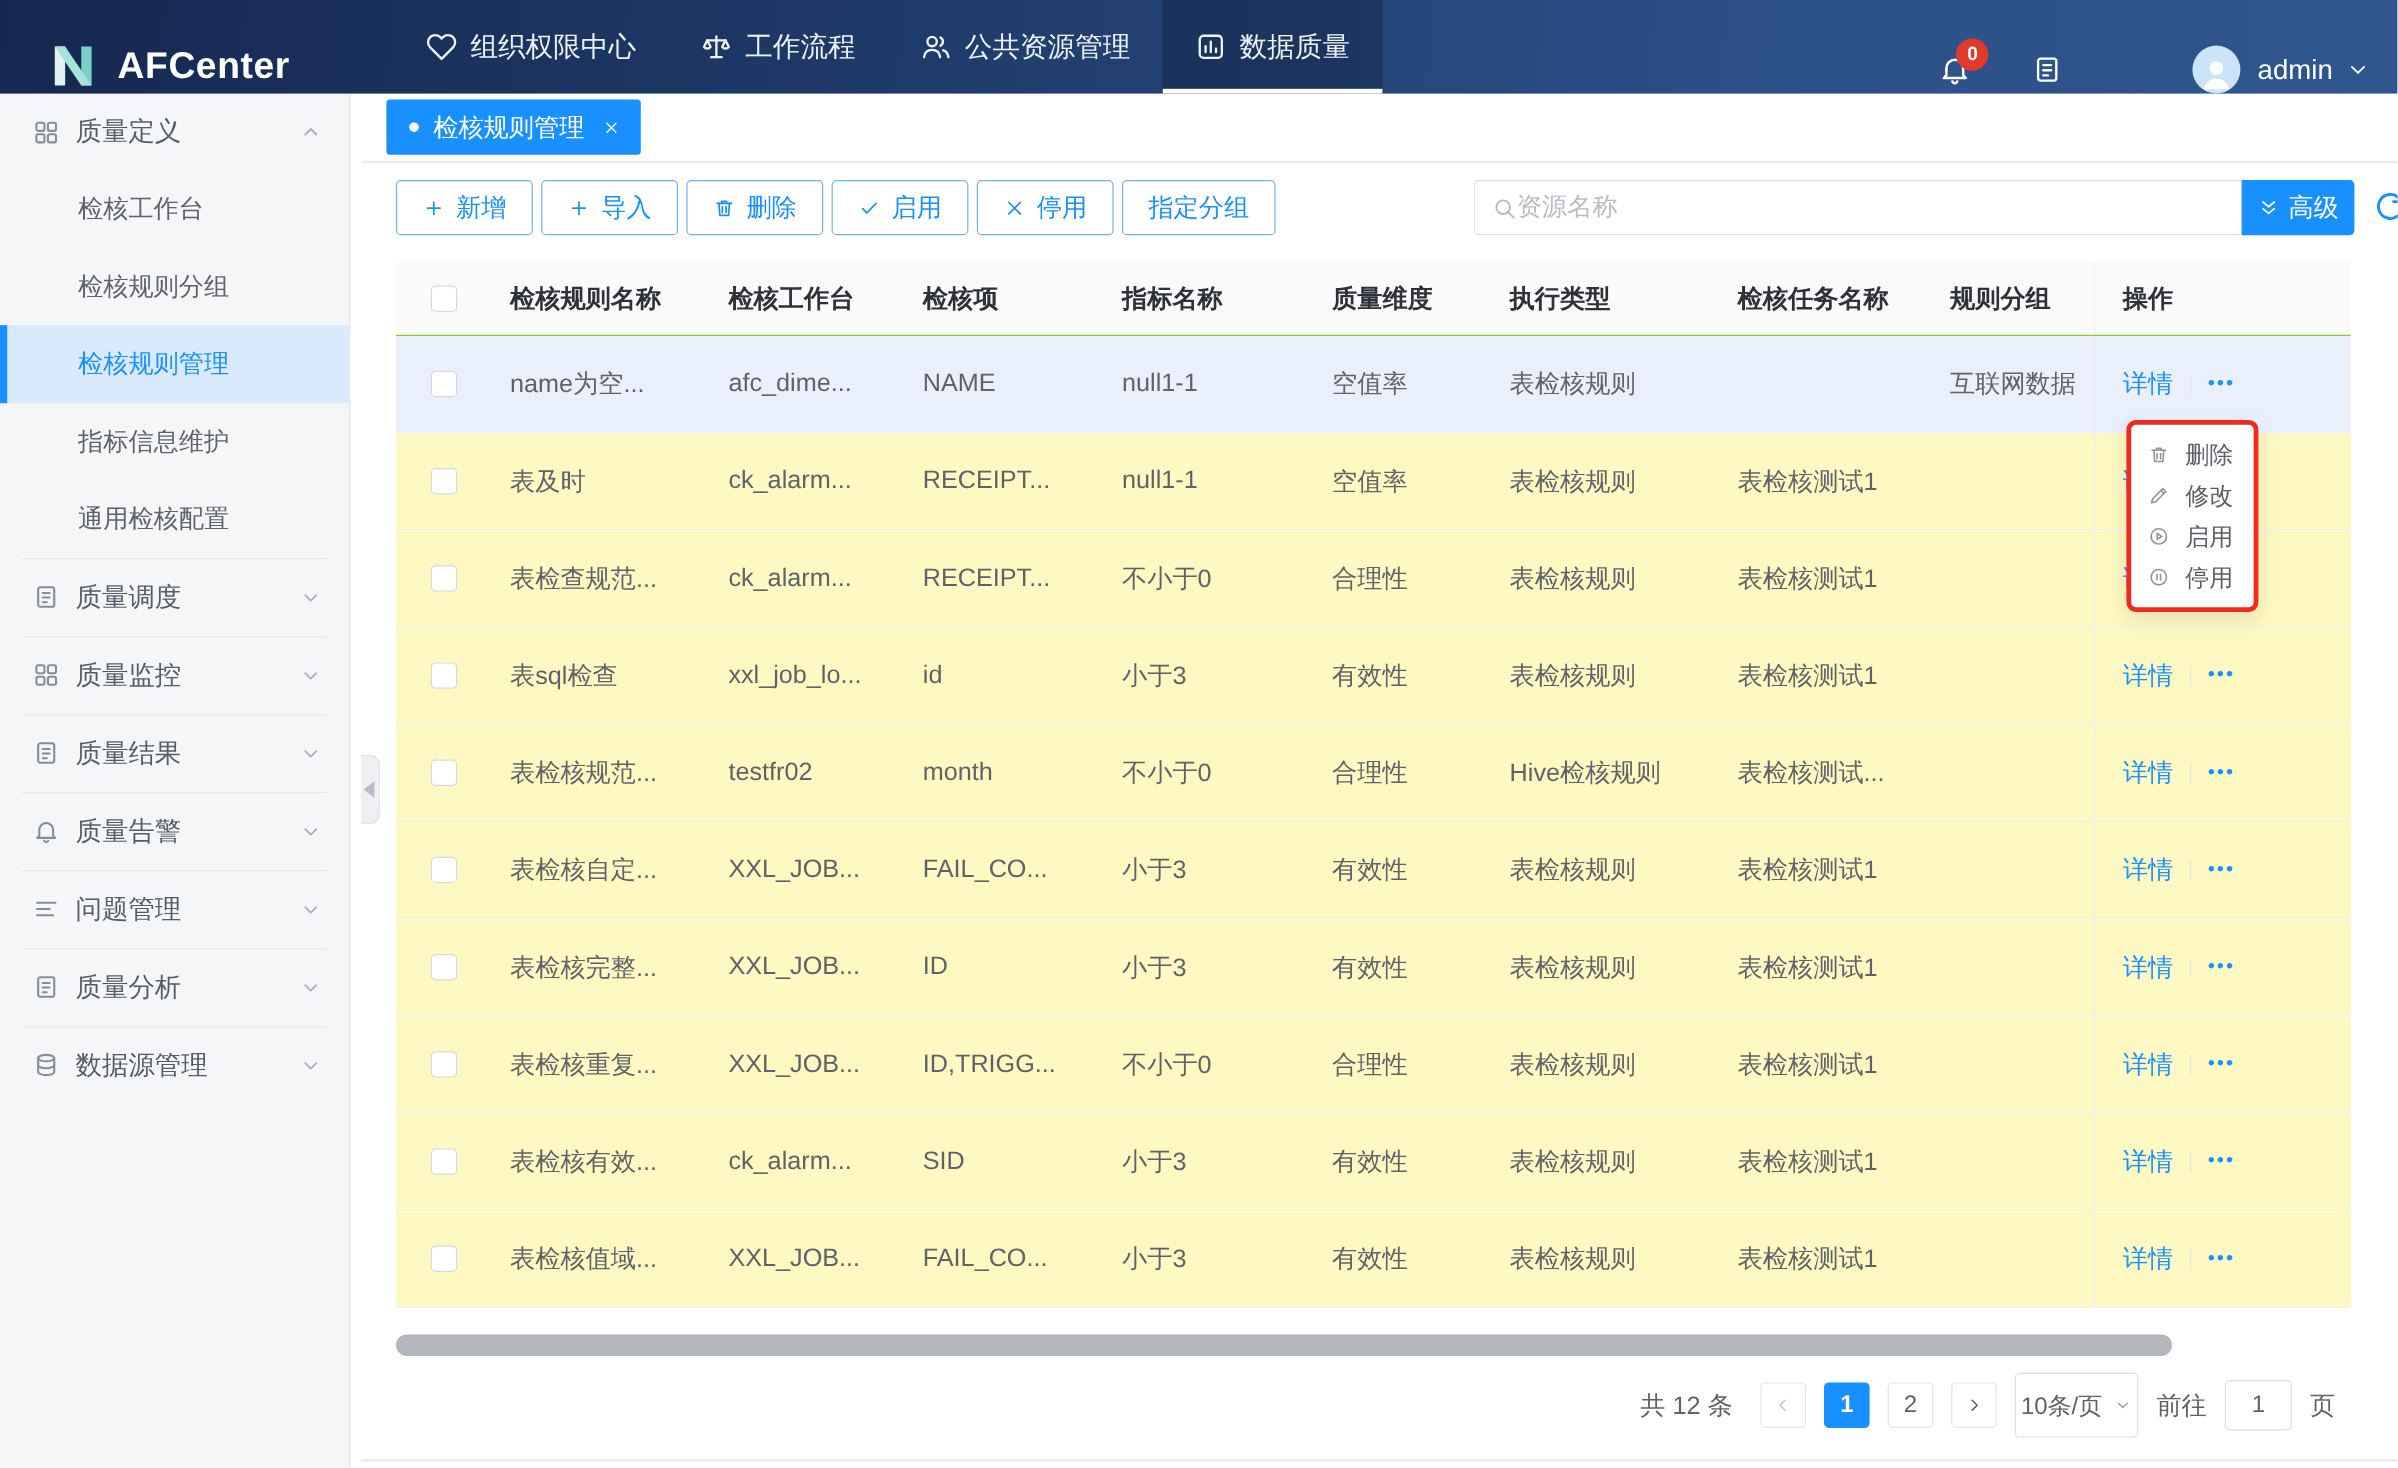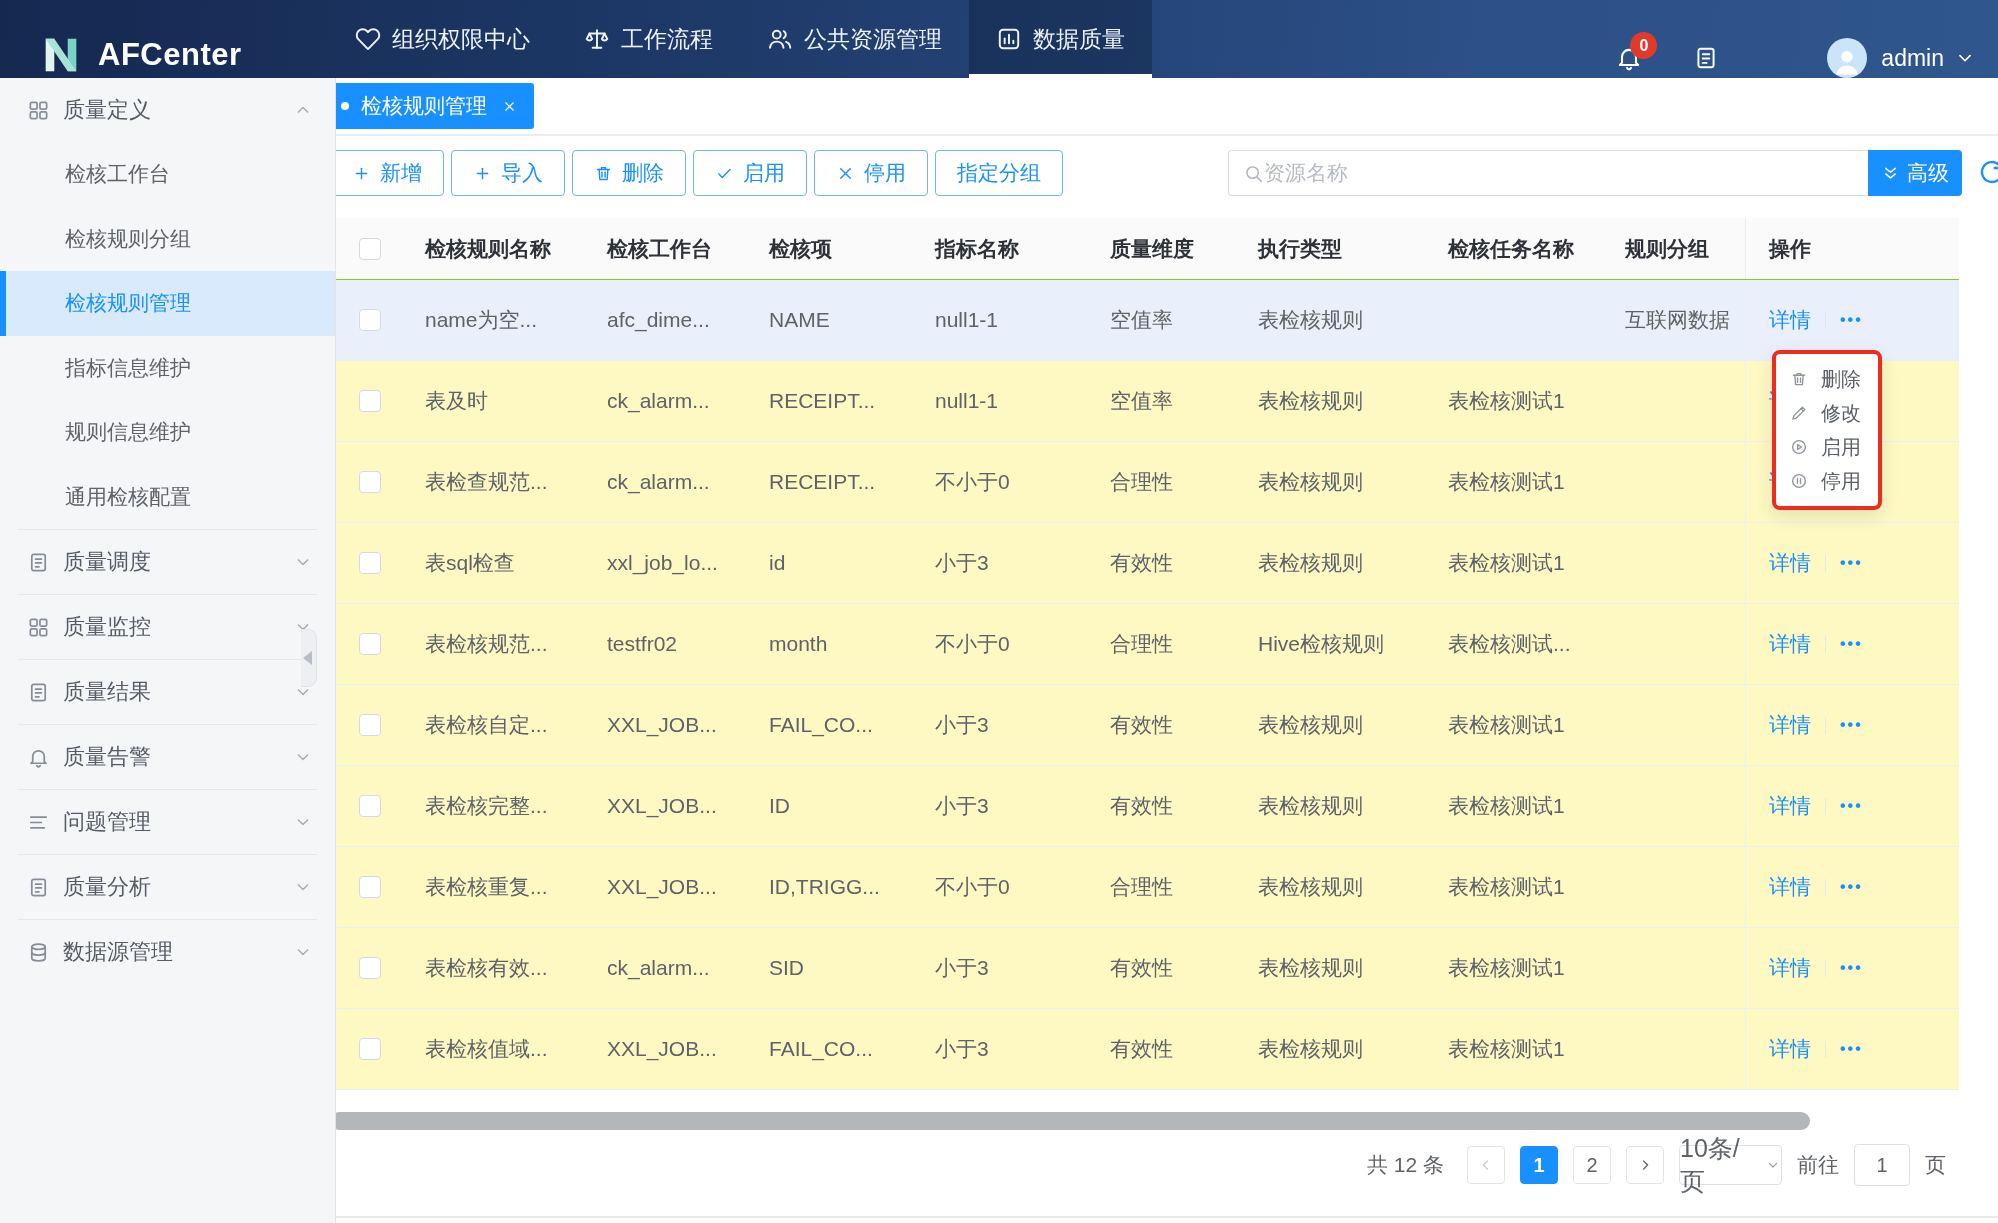--- a/index.html
+++ b/index.html
@@ -23,21 +23,21 @@
   .bell-wrap { position:relative; margin-right:50px; cursor:pointer; }
   .badge { position:absolute; top:-12px; left:15px; min-width:27px; height:27px; border-radius:14px;
     background:#e03b2a; color:#fff; font-size:16px; font-weight:700;
     display:flex; align-items:center; justify-content:center; padding:0 5px; }
   .note-btn { margin-right:108px; cursor:pointer; }
   .avatar { width:40px; height:40px; border-radius:50%; background:#cbe4fa; color:#fff;
     display:flex; align-items:flex-end; justify-content:center; overflow:hidden; margin-right:14px; cursor:pointer; }
   .username { font-size:23px; margin-right:10px; cursor:pointer; }
 
   
-  .sidebar { position:absolute; top:78px; left:0; bottom:0; width:336px; z-index:10;
+  .sidebar { position:absolute; top:78px; left:0; bottom:0; width:292px; z-index:10;
     background:#f5f6f8; border-right:1px solid #e3e5e8; overflow:hidden; }
   .sb-row { height:64px; display:flex; align-items:center; gap:13px; padding:0 22px 0 27px;
     font-size:22px; color:#565c66; cursor:pointer; }
   .sb-icon { color:#878d98; display:flex; }
   .sb-chevron { margin-left:auto; color:#a9aeb8; display:flex; }
   .sb-child { height:64.5px; display:flex; align-items:center; padding-left:65px;
     font-size:21px; color:#5f6368; cursor:pointer; position:relative; }
   .sb-child.active { background:#d8eafc; color:var(--accent,#1890ff); }
   .sb-child.active::before { content:''; position:absolute; left:0; top:0; bottom:0; width:6px;
     background:var(--accent,#1890ff); }
@@ -94,22 +94,22 @@
   .hthumb { width:1480px; height:18px; background:#b3b6bb; border-radius:9px; cursor:pointer; }
 
   
   .pagination { position:absolute; top:1066px; right:52px; display:flex; align-items:center;
     gap:15px; font-size:21px; color:#5f6368; }
   .pg-total { margin-right:8px; }
   .pg-btn { width:38px; height:38px; border:1px solid #e1e4e9; border-radius:4px; background:#fff;
     display:flex; align-items:center; justify-content:center; font-size:20px; color:#5f6368; cursor:pointer; }
   .pg-btn.prev { color:#c3c7ce; }
   .pg-btn.active { background:var(--accent,#1890ff); border-color:var(--accent,#1890ff); color:#fff; font-weight:700; }
-  .pg-select { width:103px; height:40px; border:1px solid #dcdfe5; border-radius:4px; background:#fff;
-    display:flex; align-items:center; justify-content:center; gap:9px; font-size:25px; color:#5f6368; cursor:pointer; }
+  .pg-select { width:103px; height:54px; border:1px solid #dcdfe5; border-radius:4px; background:#fff;
+    display:flex; align-items:center; justify-content:center; gap:9px; font-size:20px; color:#5f6368; cursor:pointer; }
   .pg-select .chv { color:#9aa0a8; display:flex; }
   .pg-input { width:56px; height:42px; border:1px solid #dcdfe5; border-radius:4px; text-align:center;
     font-size:20px; color:#5f6368; font-family:inherit; outline:none; }
 
   
   .ctx-menu { position:absolute; left:1471px; top:272px; width:110px; z-index:20;
     border:4px solid var(--annot,#ee2b1e); border-radius:8px; background:#fff;
     box-shadow:0 6px 18px rgba(0,0,0,.10); padding:8px 0; }
   .ctx-item { height:34px; display:flex; align-items:center; gap:13px; padding-left:14px;
     font-size:20px; color:#5a5e66; cursor:pointer; }
@@ -233,23 +233,20 @@
     <div class="sb-child">
       <span>检核规则分组</span>
     </div>
     <div class="sb-child active">
       <span>检核规则管理</span>
     </div>
     <div class="sb-child">
       <span>指标信息维护</span>
     </div>
     <div class="sb-child">
-      <span>规则信息维护</span>
-    </div>
-    <div class="sb-child">
       <span>通用检核配置</span>
     </div>
     <div class="sb-divider"></div>
     <div class="sb-row">
       <span class="sb-icon">
         <span style="display:flex">
           <svg width="23" height="23" viewBox="0 0 24 24" fill="none" stroke="currentColor" stroke-width="1.8" stroke-linecap="round" stroke-linejoin="round">
             <rect x="5" y="3.5" width="14" height="17" rx="2"></rect>
             <path d="M9 8.5h6"></path>
             <path d="M9 12.5h6"></path>

